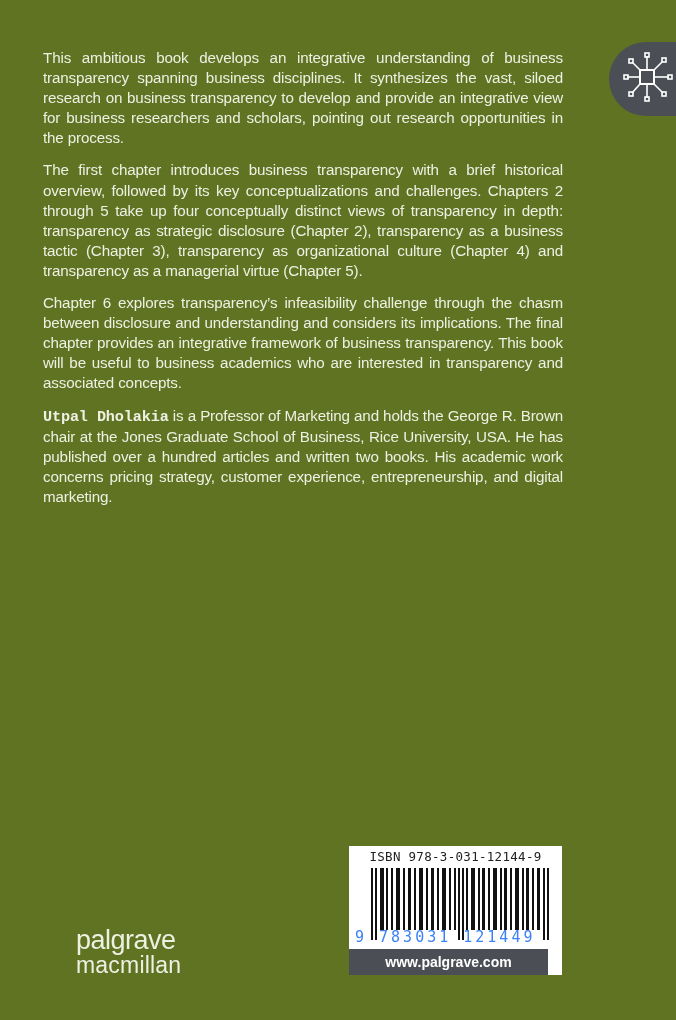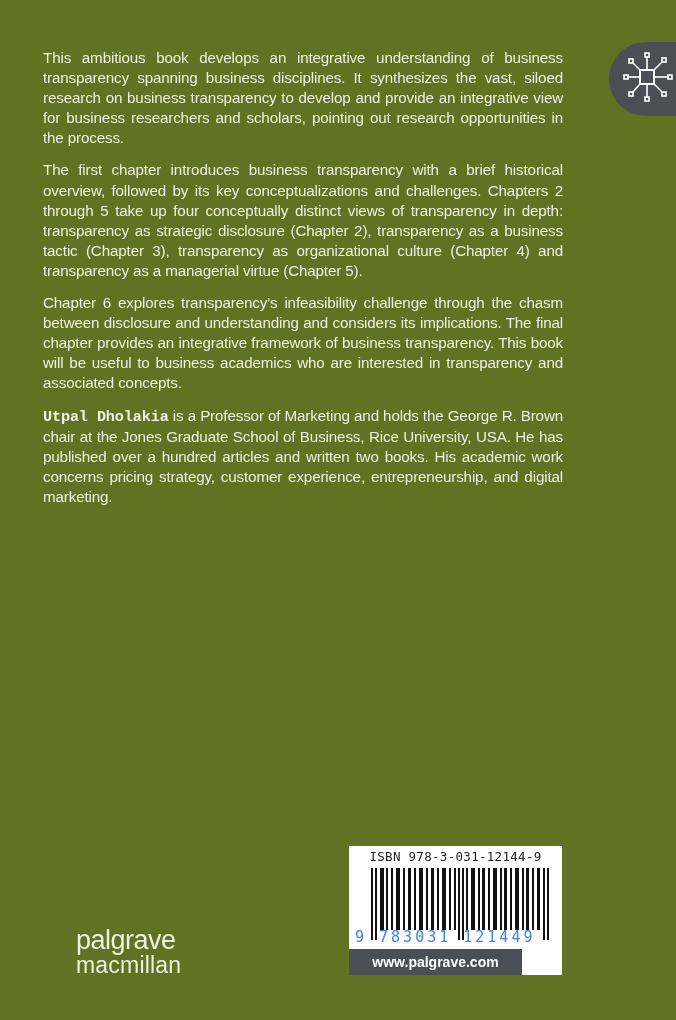--- a/index.html
+++ b/index.html
@@ -7,21 +7,21 @@
   .blurb{position:absolute;left:43px;top:48px;width:520px;color:#eef0e2;font-size:15.2px;line-height:20.1px;text-align:justify;letter-spacing:-0.15px;}
   .blurb p{margin:0 0 12px 0;}
   .blurb p.last{text-align-last:left;}
   .blurb b{font-weight:bold;font-family:Liberation Mono, monospace;}
   .badge{position:absolute;left:609px;top:42px;width:90px;height:74px;background:#4b4f55;border-radius:37px 0 0 37px;}
   .badge svg{position:absolute;left:14px;top:8px;}
   .barcode-box{position:absolute;left:349px;top:846px;width:213px;height:129px;background:#fff;}
   .isbn-label{position:absolute;left:0;top:3px;width:213px;text-align:center;font-family:"DejaVu Sans Mono",monospace;font-size:12.5px;color:#222;letter-spacing:0.3px;}
   .bars{position:absolute;left:22px;top:22px;width:180px;height:72px;}
   .digits{position:absolute;left:6px;top:82px;width:205px;font-family:"DejaVu Sans Mono",monospace;font-size:15px;color:#3b82f6;letter-spacing:3px;}
-  .url-bar{position:absolute;left:0;bottom:0;width:173px;height:26px;background:#4b4f55;color:#fff;text-align:center;line-height:26px;font-size:14px;font-weight:bold;}
+  .url-bar{position:absolute;left:0;bottom:0;width:199px;height:26px;background:#4b4f55;color:#fff;text-align:center;line-height:26px;font-size:14px;font-weight:bold;}
   .logo{position:absolute;left:60px;top:928px;color:#eef0e2;font-size:27px;line-height:25px;letter-spacing:-0.5px;margin-left:16px;}
   .logo .l2{font-size:23px;letter-spacing:0.2px;}
 </style>
 </head>
 <body>
 
 <div class="blurb">
   <p>This ambitious book develops an integrative understanding of business transparency spanning business disciplines. It synthesizes the vast, siloed research on business transparency to develop and provide an integrative view for business researchers and scholars, pointing out research opportunities in the process.</p>
   <p>The first chapter introduces business transparency with a brief historical overview, followed by its key conceptualizations and challenges. Chapters 2 through 5 take up four conceptually distinct views of transparency in depth: transparency as strategic disclosure (Chapter 2), transparency as a business tactic (Chapter 3), transparency as organizational culture (Chapter 4) and transparency as a managerial virtue (Chapter 5).</p>
   <p>Chapter 6 explores transparency’s infeasibility challenge through the chasm between disclosure and understanding and considers its implications. The final chapter provides an integrative framework of business transparency. This book will be useful to business academics who are interested in transparency and associated concepts.</p>

